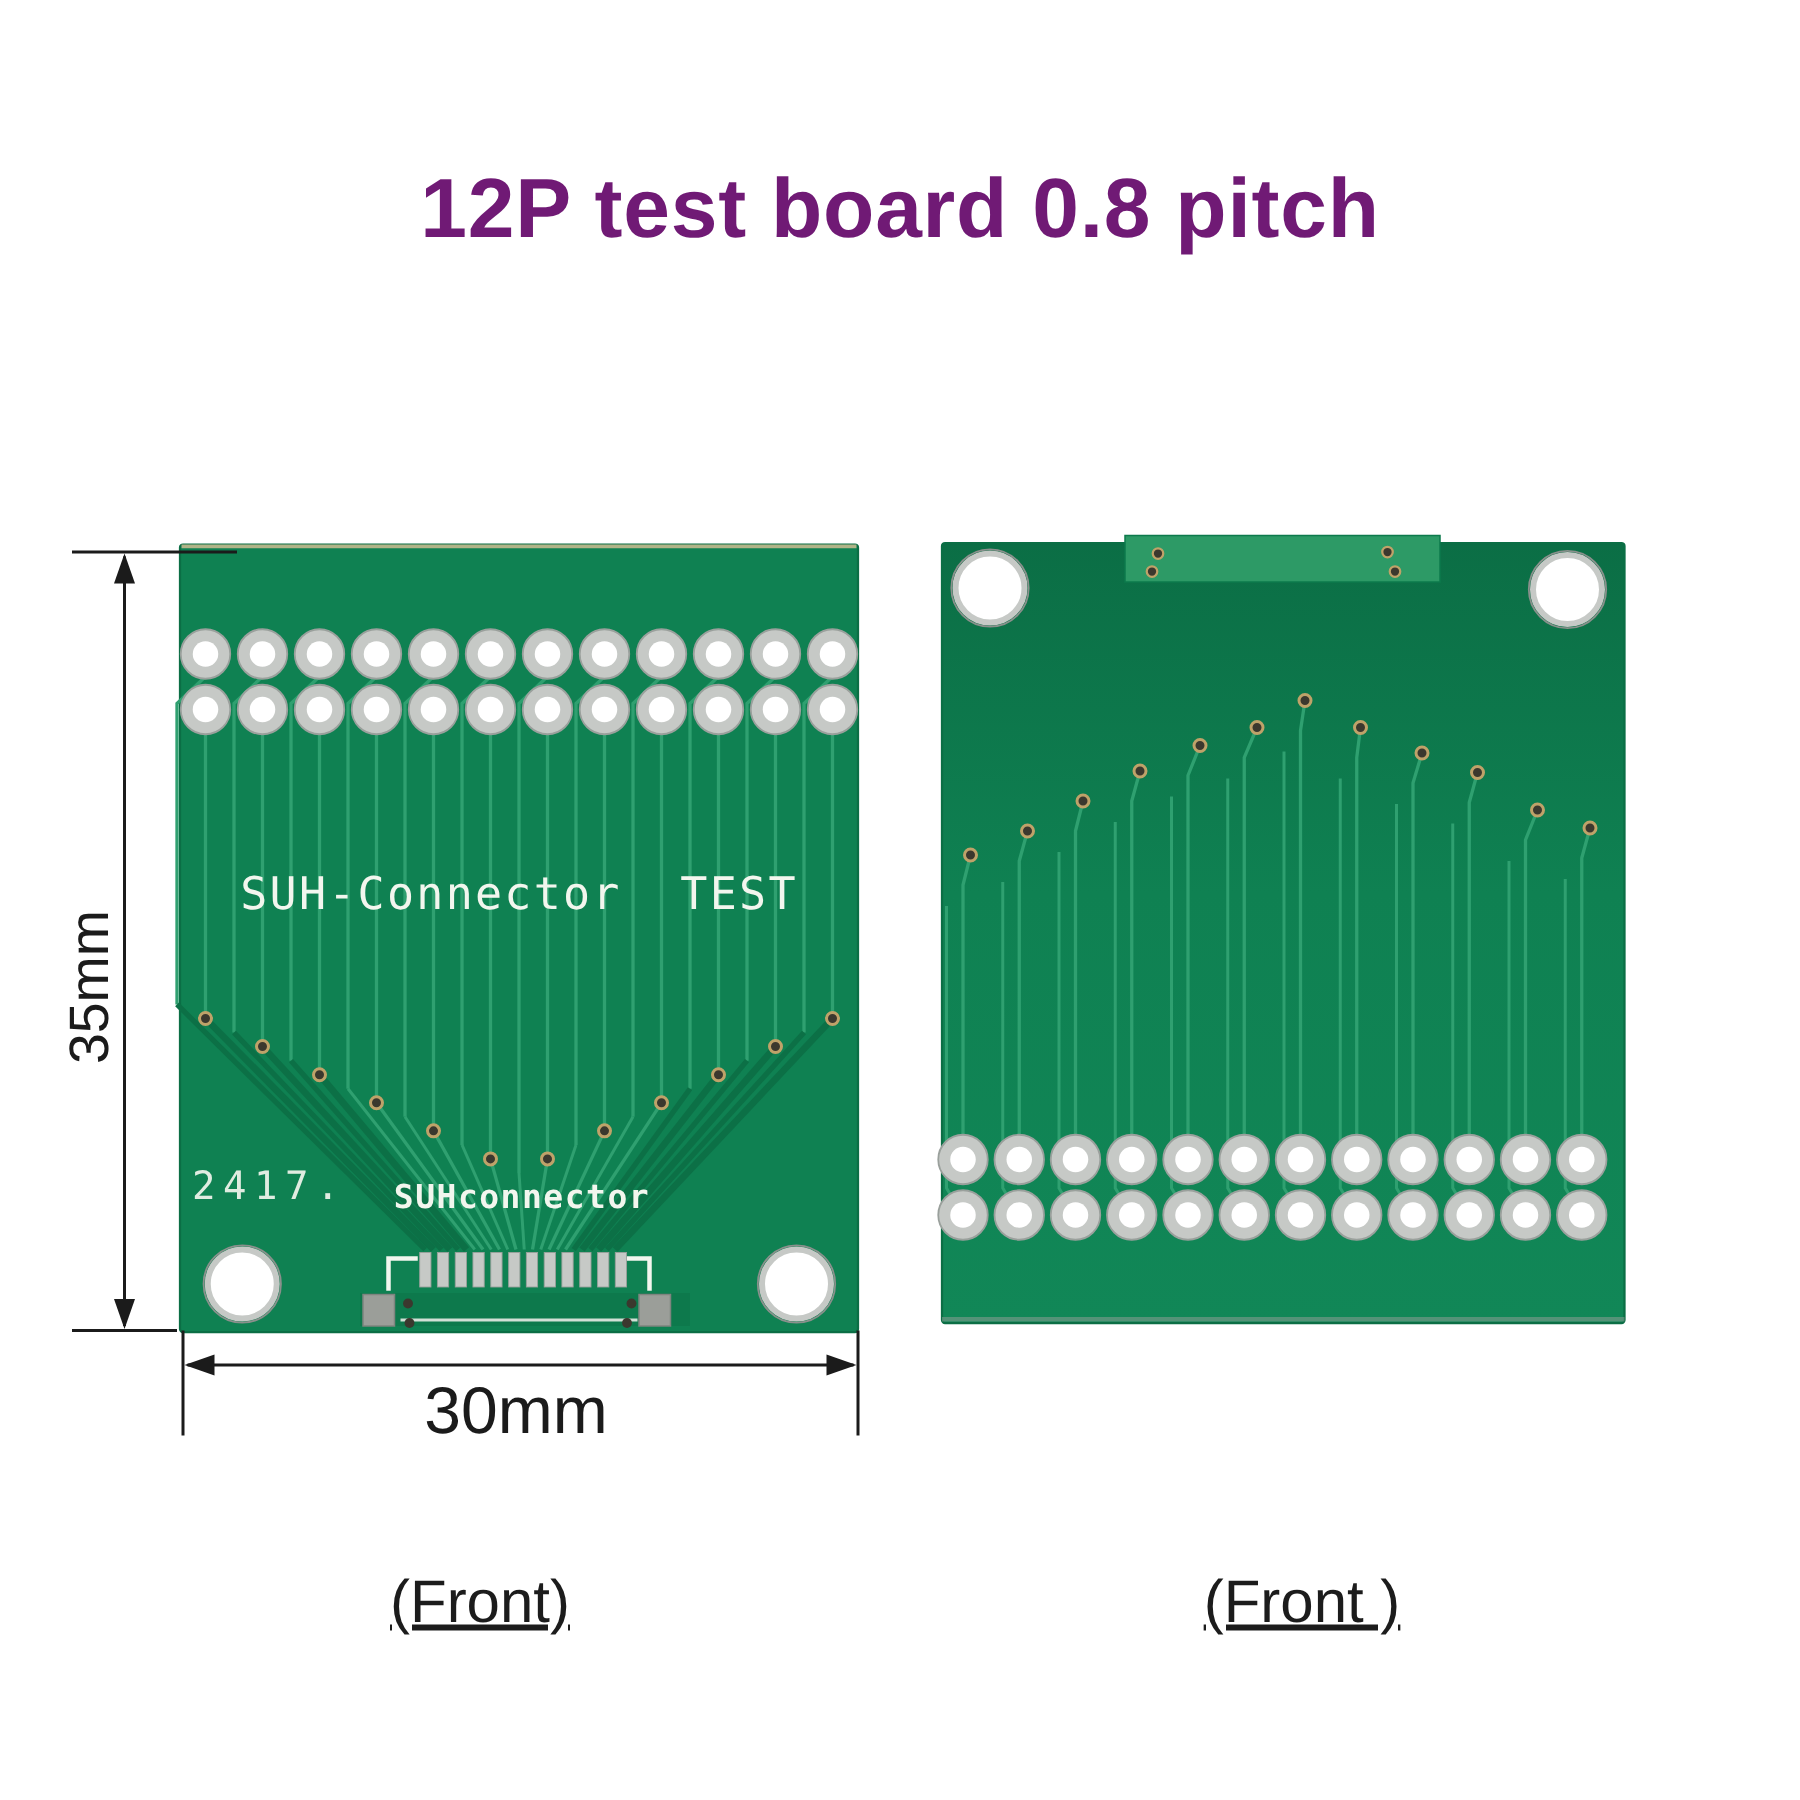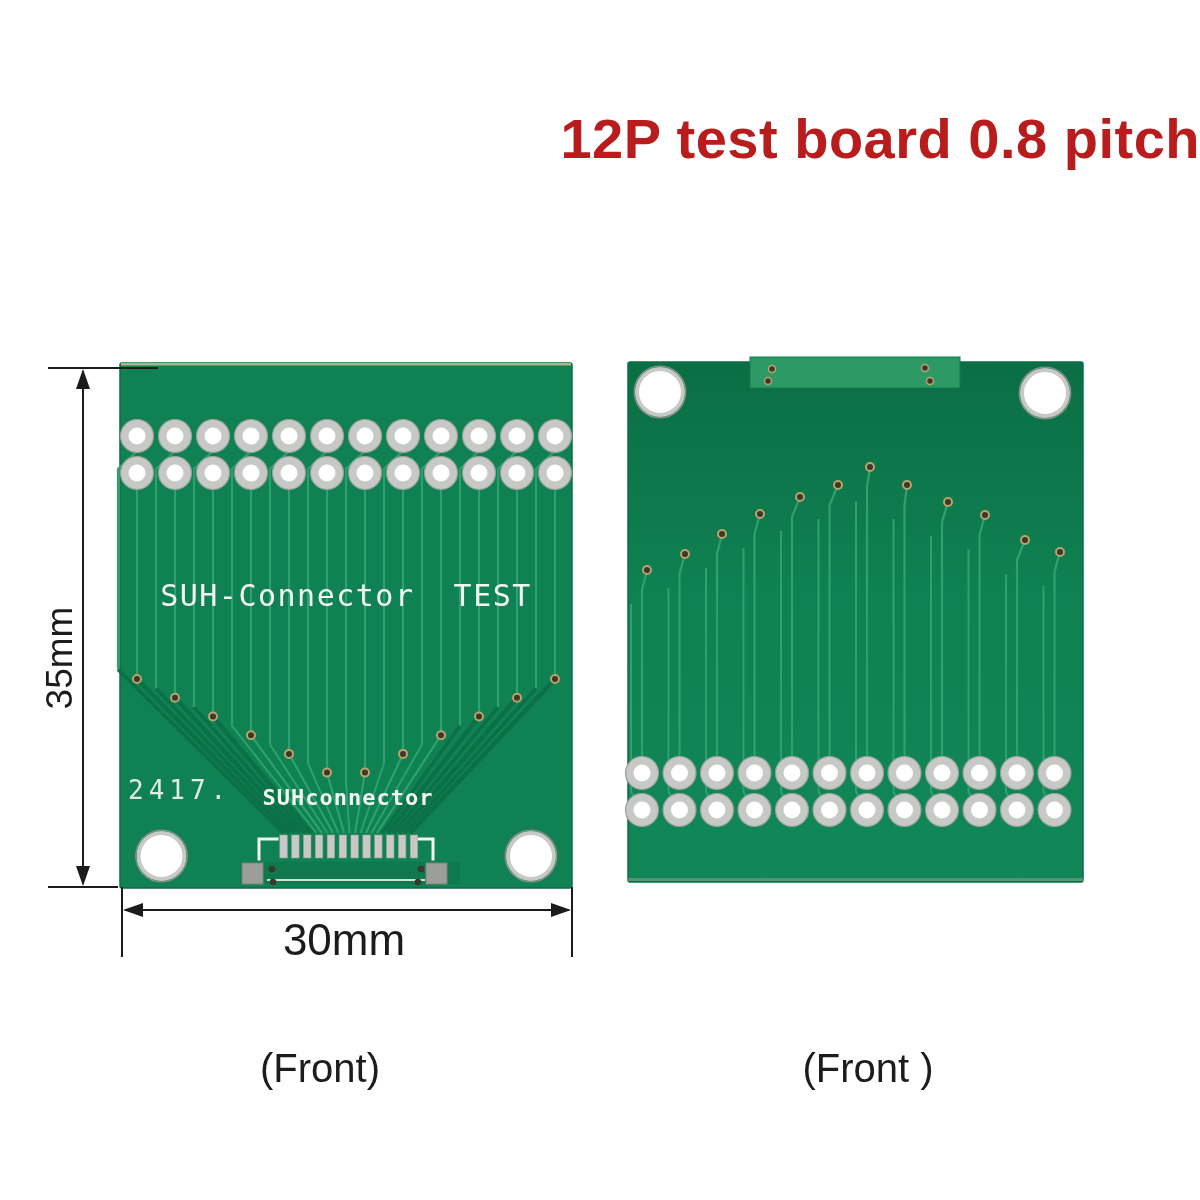--- a/index.html
+++ b/index.html
@@ -4,42 +4,42 @@
 <style>
   :root{
     --pcb:#0f8152; --pcb-dark:#0b6e45; --strip:#2d9a66; --trace:#2fa070;
     --trace-dark:#0c7046; --silk:#f2f6ee; --pad-silver:#c6c9c6; --pad-edge:#9aa09c;
     --hole:#ffffff; --via-ring:#bfa269; --via-center:#3b382e; --ink:#1b1b1b;
     --edge-tan:#cdbd92; --anchor:#9b9e99; --bg:#ffffff;
   }
   html,body{margin:0;padding:0;}
   .canvas{position:relative;width:1200px;height:1200px;background:var(--bg);
           font-family:"Liberation Sans",sans-serif;overflow:hidden;}
-  .title{position:absolute;top:106px;left:0;width:1200px;margin:0;text-align:right;
-         font-size:56px;font-weight:bold;color:#b91c1c;letter-spacing:0.5px;}
+  .title{position:absolute;top:106px;left:0;width:1200px;margin:0;text-align:center;
+         font-size:56px;font-weight:bold;color:#701a75;letter-spacing:0.5px;}
   svg.board{position:absolute;overflow:visible;}
   svg.board.front{left:120px;top:363px;}
   svg.board.back{left:628px;top:362px;}
   .bg-front{fill:var(--pcb);stroke:var(--pcb-dark);stroke-width:1.5;}
   .bg-back{stroke:var(--pcb-dark);stroke-width:1.5;}
   .strip{fill:var(--strip);stroke:#0d7a4c;stroke-width:1;}
   .silk-line{stroke:var(--silk);stroke-width:3;fill:none;stroke-linecap:square;}
   .silk-text{fill:var(--silk);font-family:"DejaVu Sans Mono",monospace;white-space:pre;}
   .slot{fill:var(--pcb-dark);opacity:.45;}
   .slot-line{stroke:#e8ece6;stroke-width:2;opacity:.9;}
   .anchor-pad{fill:var(--anchor);stroke:#7f847f;stroke-width:1;}
   .hole{fill:var(--hole);stroke:var(--pad-silver);stroke-width:4;}
   .hole-rim{fill:none;stroke:#8a908c;stroke-width:1.2;}
   .edge-tan{fill:var(--edge-tan);opacity:.85;}
   .edge-grey{fill:#97a09a;opacity:.5;}
   svg.dim{position:absolute;overflow:visible;}
   .dim-line{stroke:var(--ink);stroke-width:2;}
   .dim-arrow{fill:var(--ink);stroke:none;}
   .dim-text{fill:var(--ink);font-family:"Liberation Sans",sans-serif;}
-  .caption{position:absolute;width:400px;text-align:center;font-size:40px;color:#1c1c1c;}
+  .caption{position:absolute;width:400px;text-align:center;font-size:40px;color:#1c1c1c;text-decoration:underline;}
   .caption.front{left:120px;top:1046px;}
   .caption.back{left:668px;top:1046px;}
 </style>
 </head>
 <body>
 
 <div class="canvas">
 
   <h1 class="title">12P test board 0.8 pitch</h1>
 

